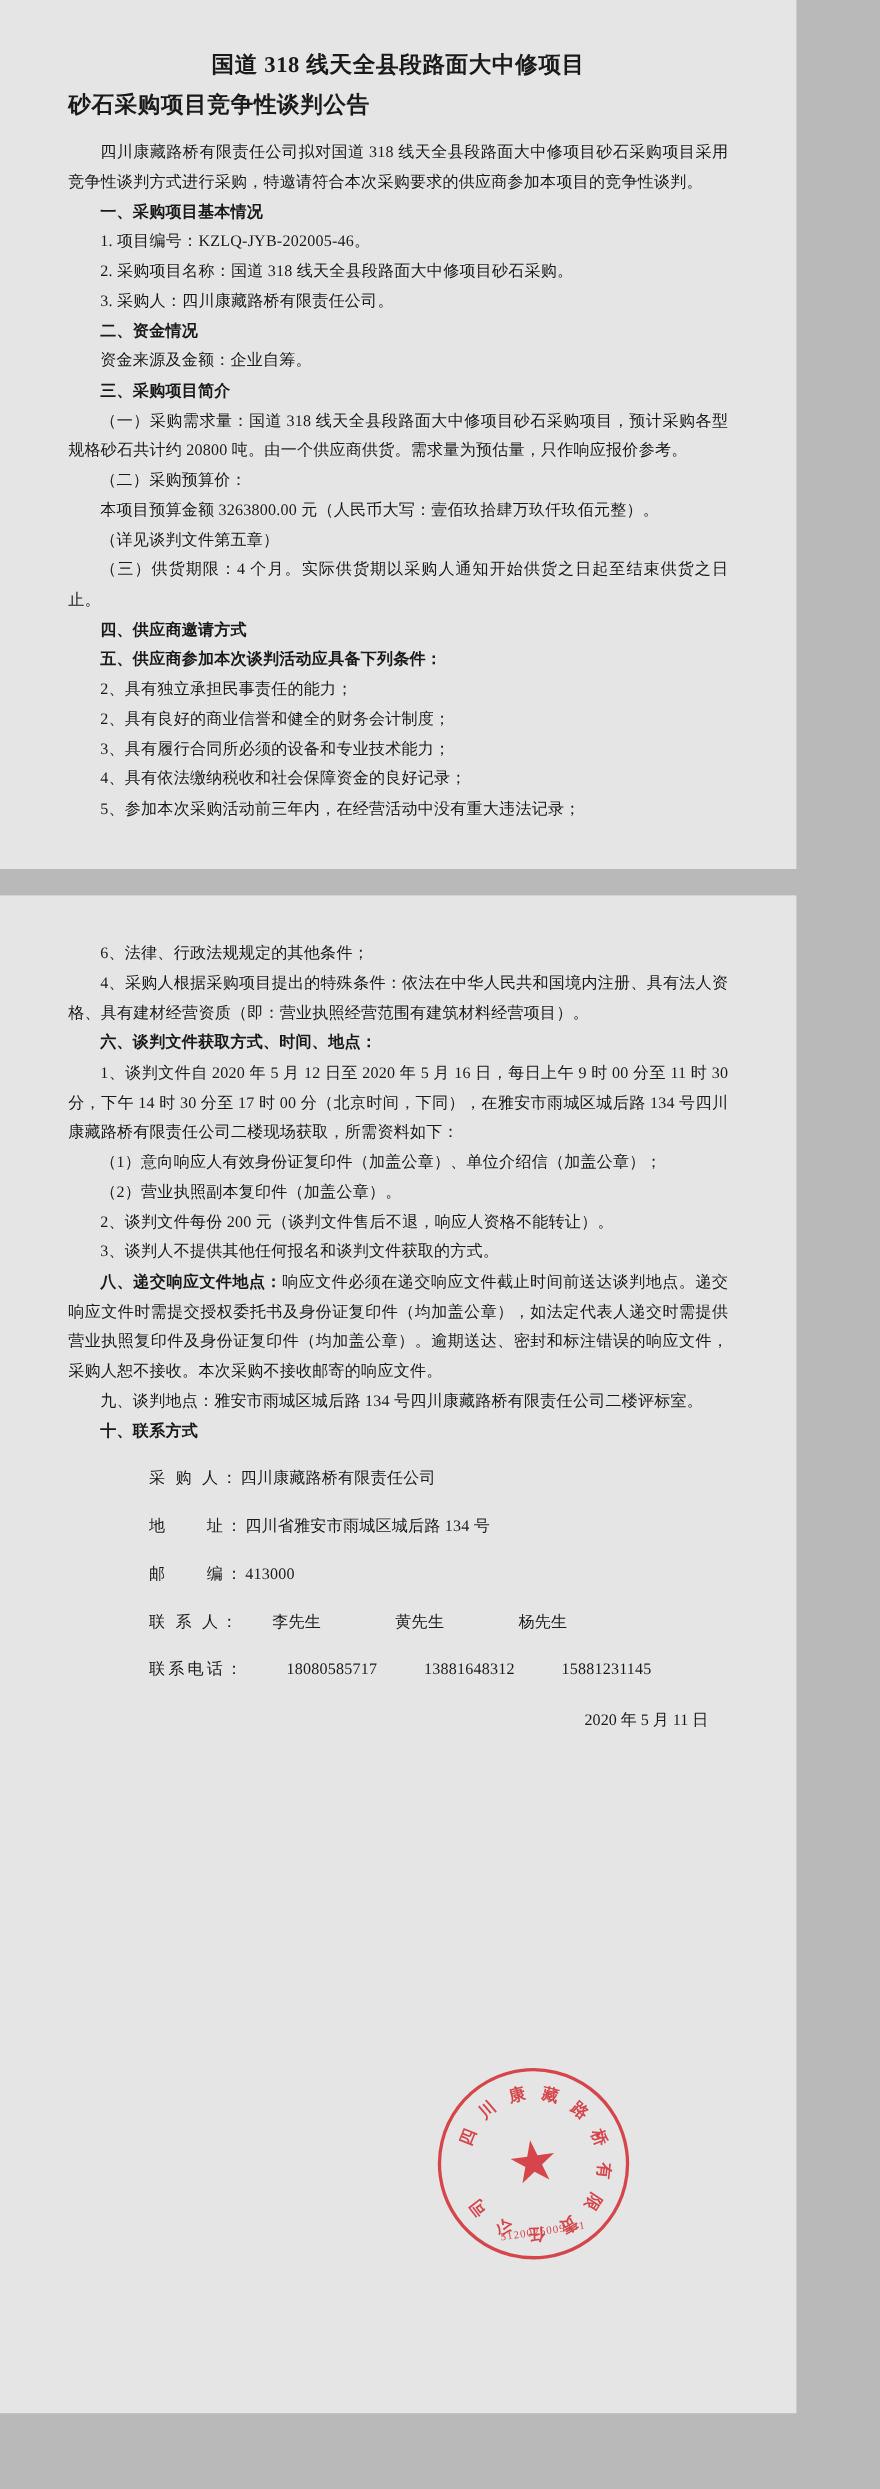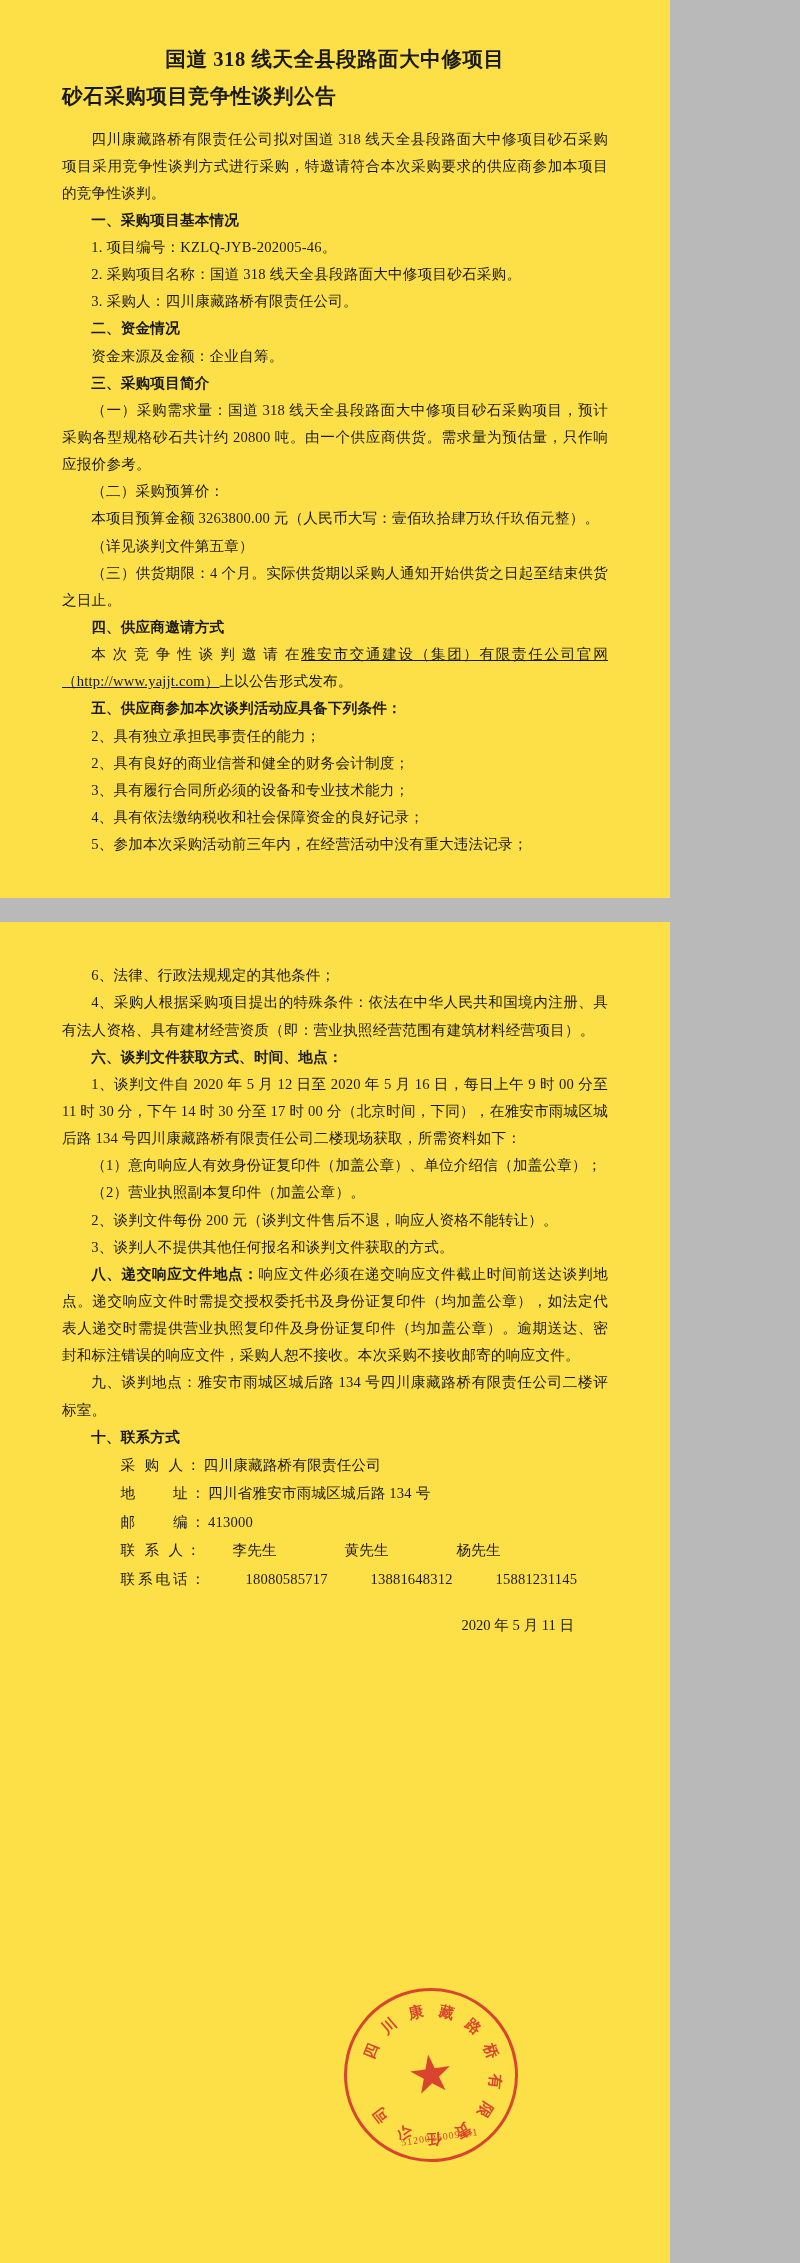--- a/index.html
+++ b/index.html
@@ -10,22 +10,22 @@
   body {
     width: 800px;
     font-family: "Liberation Serif", "DejaVu Serif", serif;
     color: #1a1a1a;
   }
   .doc {
     width: 800px;
     position: relative;
   }
   .page {
-    background: #fde047;
-    width: 670px;
+    background: #e5e5e5;
+    width: 724px;
     box-sizing: border-box;
     position: relative;
   }
   .page1 {
     padding: 44px 62px 40px 62px;
     min-height: 790px;
   }
   .gap {
     height: 24px;
     background: #b9b9b9;
@@ -70,27 +70,27 @@
     text-indent: 2em;
     letter-spacing: 0.2px;
   }
   .underline {
     text-decoration: underline;
   }
   .right {
     text-align: right;
     font-size: 14.6px;
     line-height: 1.86;
-    margin: 16px;
+    margin: 0;
     padding-right: 18px;
   }
   .contact-row {
     font-size: 14.6px;
     line-height: 1.95;
-    margin: 0;
+    margin: 15px;
     padding-left: 4em;
     letter-spacing: 0.2px;
   }
   .contact-label {
     display: inline-block;
     letter-spacing: 0.6em;
   }
   .contact-label.wide {
     letter-spacing: 0.2em;
   }
@@ -175,21 +175,20 @@
     <p class="para indent2">资金来源及金额：企业自筹。</p>
 
     <p class="section">三、采购项目简介</p>
     <p class="para indent2">（一）采购需求量：国道 318 线天全县段路面大中修项目砂石采购项目，预计采购各型规格砂石共计约 20800 吨。由一个供应商供货。需求量为预估量，只作响应报价参考。</p>
     <p class="para indent2">（二）采购预算价：</p>
     <p class="para indent2">本项目预算金额 3263800.00 元（人民币大写：壹佰玖拾肆万玖仟玖佰元整）。</p>
     <p class="para indent2">（详见谈判文件第五章）</p>
     <p class="para indent2">（三）供货期限：4 个月。实际供货期以采购人通知开始供货之日起至结束供货之日止。</p>
 
     <p class="section">四、供应商邀请方式</p>
-    <p class="para indent2"><span>本 次 竞 争 性 谈 判 邀 请 在</span><span class="underline">雅安市交通建设（集团）有限责任公司官网</span><span class="underline">（http://www.yajjt.com）</span><span>上以公告形式发布。</span></p>
 
     <p class="section">五、供应商参加本次谈判活动应具备下列条件：</p>
     <p class="para indent2">2、具有独立承担民事责任的能力；</p>
     <p class="para indent2">2、具有良好的商业信誉和健全的财务会计制度；</p>
     <p class="para indent2">3、具有履行合同所必须的设备和专业技术能力；</p>
     <p class="para indent2">4、具有依法缴纳税收和社会保障资金的良好记录；</p>
     <p class="para indent2">5、参加本次采购活动前三年内，在经营活动中没有重大违法记录；</p>
 
   </div>
 

